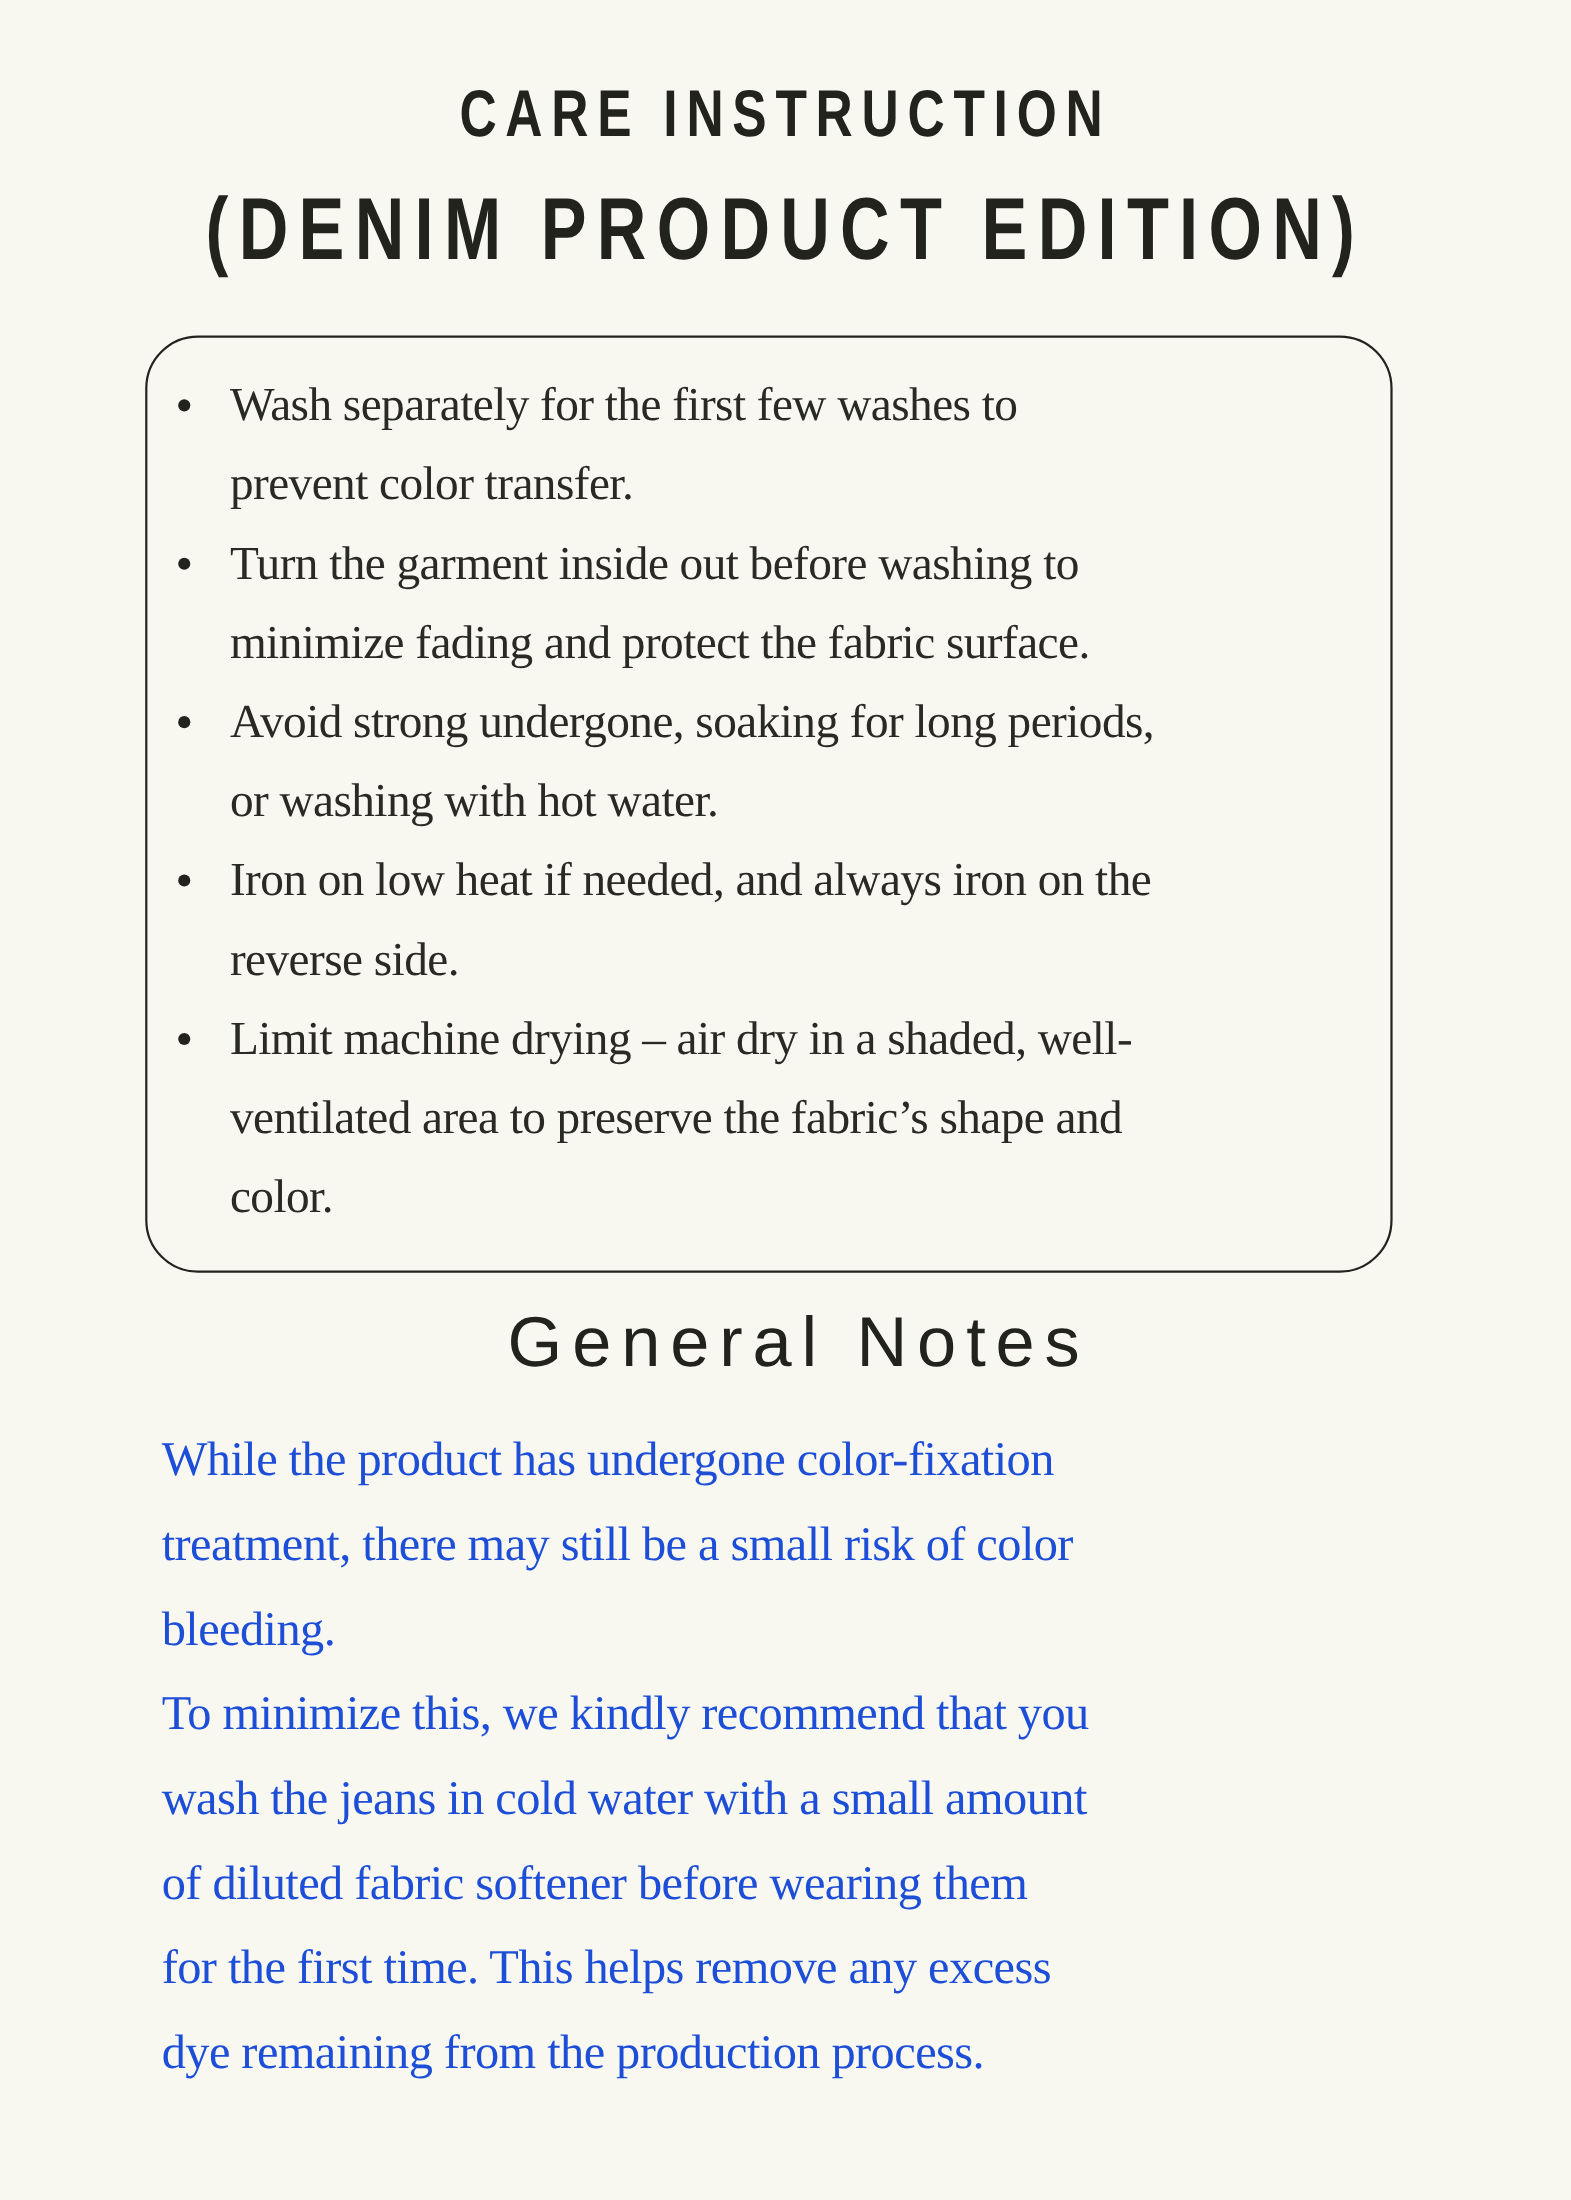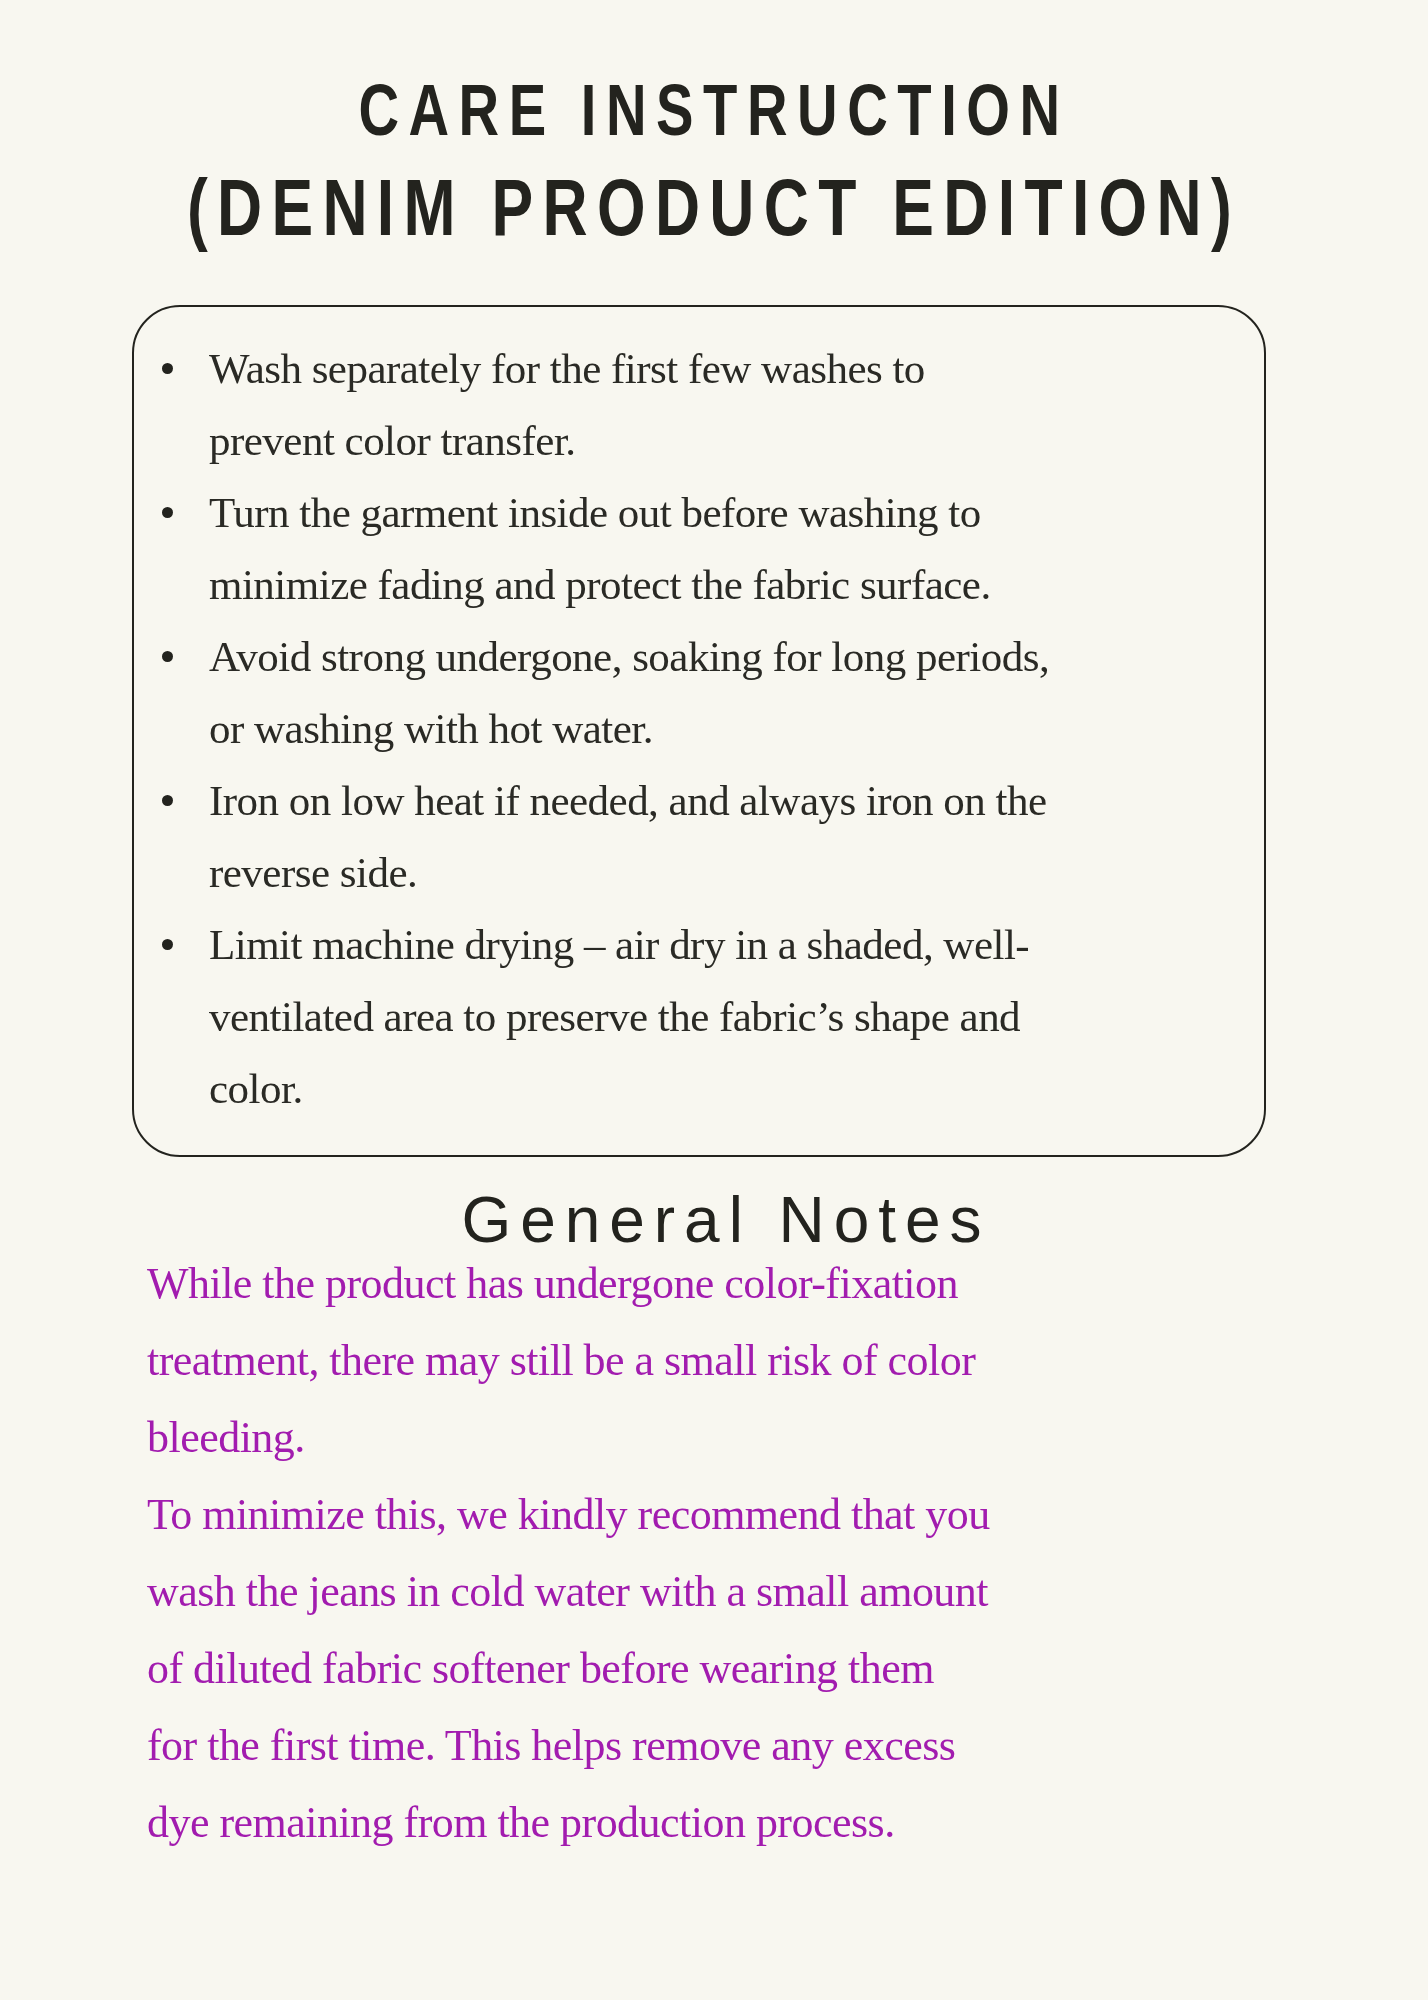--- a/index.html
+++ b/index.html
@@ -21,21 +21,21 @@
     font-family: "Liberation Sans", sans-serif;
     font-weight: 700;
     line-height: 1;
     color: #23231e;
   }
   .title-line .squeeze {
     display: block;
     transform: scaleX(0.78);
     transform-origin: 50% 50%;
   }
-  .title-line-1 { top: 74px;  font-size: 72px; letter-spacing: 0.17em; }
+  .title-line-1 { top: 74px;  font-size: 60px; letter-spacing: 0.17em; }
   .title-line-2 { top: 168px; font-size: 80px; letter-spacing: 0.15em; }
 
   .care-box {
     position: absolute;
     left: 132px;
     top: 305px;
     width: 1134px;
     height: 852px;
     border: 2.5px solid #23231e;
     border-radius: 48px;
@@ -76,26 +76,26 @@
     font-weight: 400;
     font-size: 64px;
     line-height: 1;
     letter-spacing: 0.14em;
     color: #23231e;
     padding-left: 24px;
   }
   .notes-body {
     position: absolute;
     left: 147px;
-    top: 1245px;
+    top: 1288px;
     width: 1142px;
     font-size: 44px;
     line-height: 77px;
     letter-spacing: -0.012em;
-    color: #a21caf;
+    color: #1d4ed8;
   }
   .notes-body p {
     margin: 0;
     white-space: pre-line;
   }
 </style>
 </head>
 <body>
 
 <div class="page">

